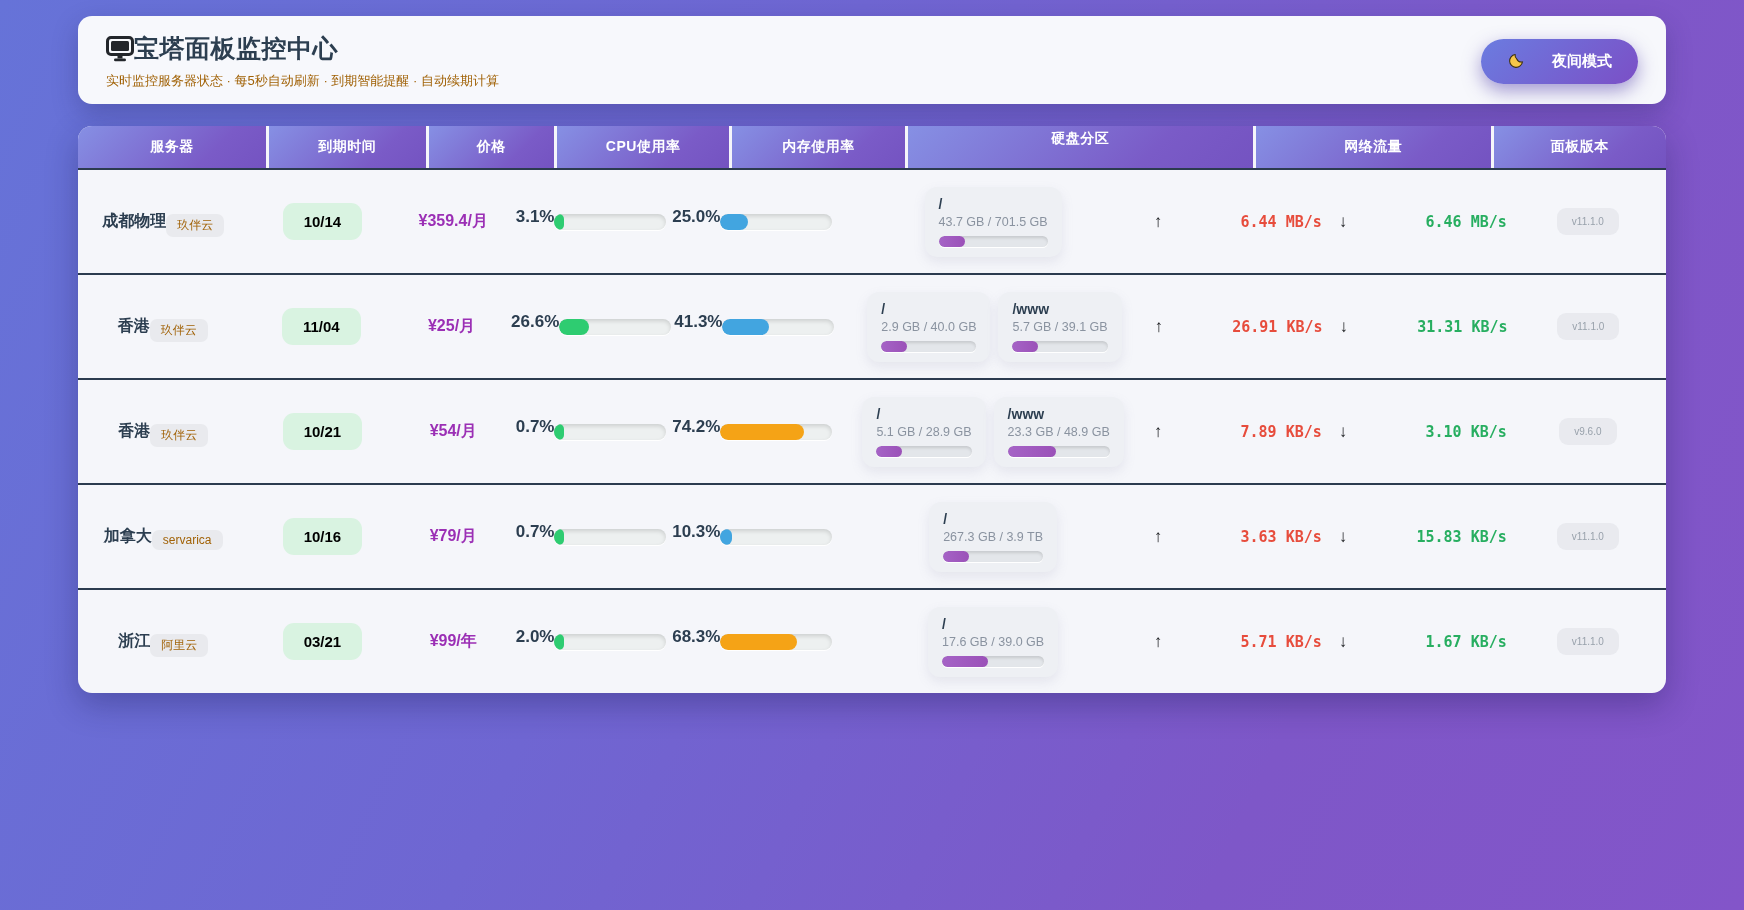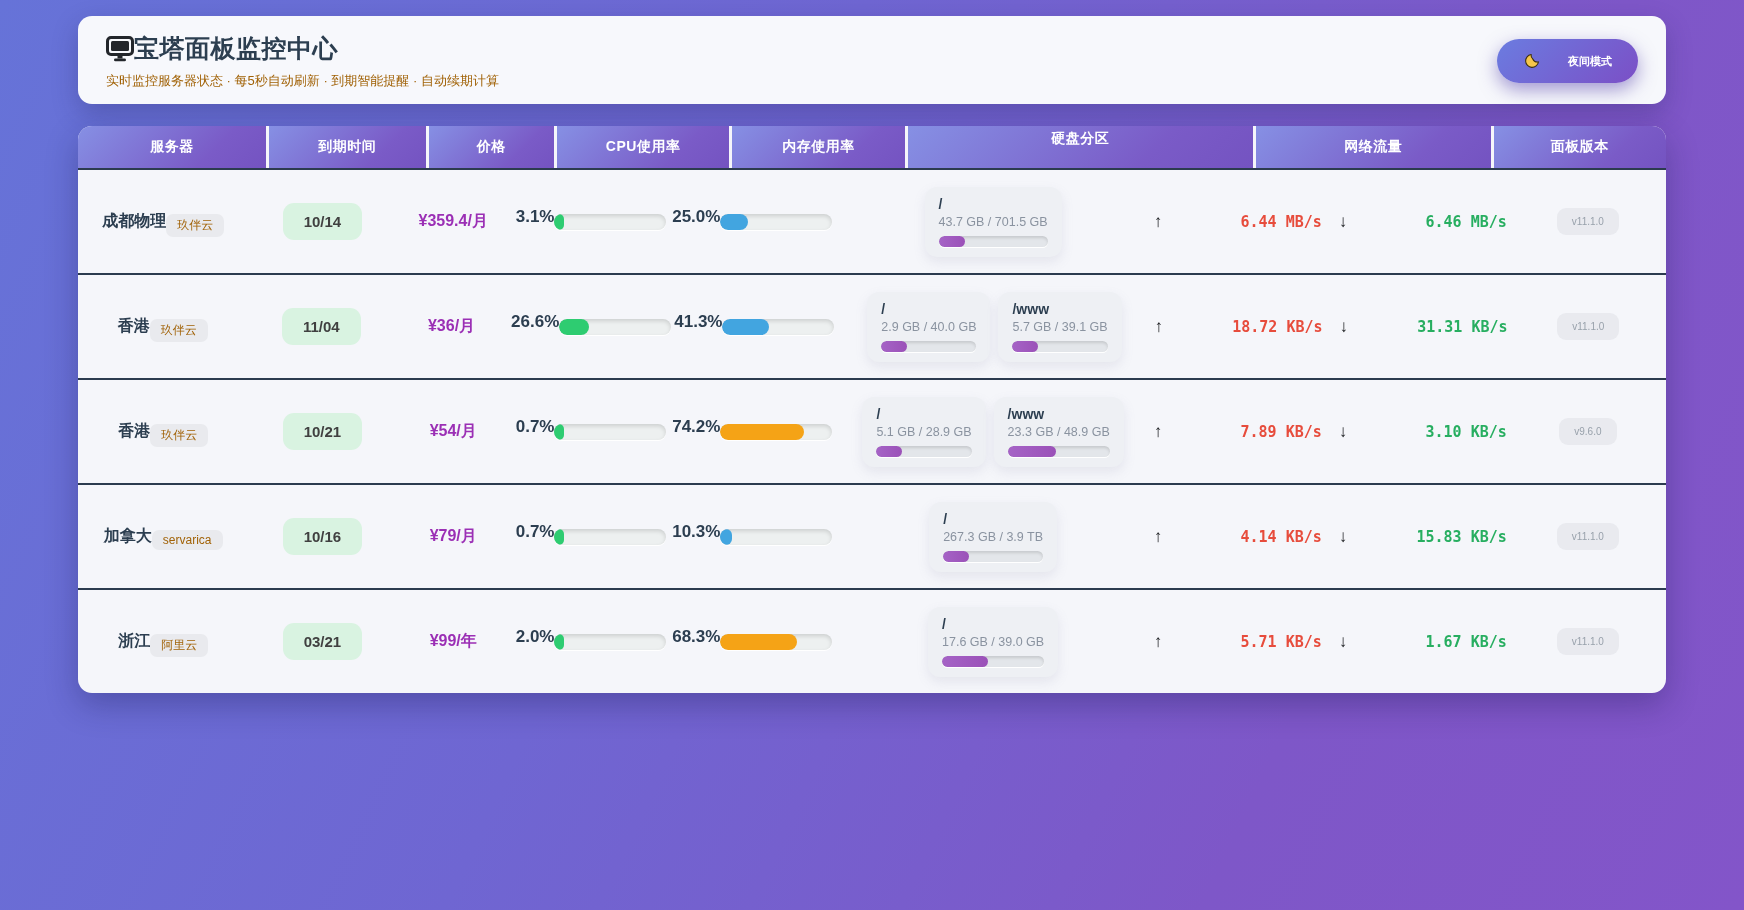--- a/index.html
+++ b/index.html
@@ -15,21 +15,21 @@
     background:#f7f8fc; border-radius:14px; padding:16px 28px 14px;
     display:flex; justify-content:space-between; align-items:center;
     box-shadow:0 10px 26px rgba(35,35,95,.28); margin-bottom:22px; height:88px;
   }
   .title-row { display:flex; align-items:center; }
   .page-title { font-size:25px; font-weight:bold; color:#2c3e50; letter-spacing:.5px; }
   .subtitle { margin-top:7px; font-size:13px; color:#a16207; }
   .night-btn {
     display:flex; align-items:center; gap:27px; border:none; cursor:pointer;
     background:linear-gradient(135deg,#6b7ce0 0%, #7b4fc6 100%);
-    color:#fff; font-weight:bold; font-size:11px; font-family:inherit;
+    color:#fff; font-weight:bold; font-size:15px; font-family:inherit;
     padding:13px 26px; border-radius:999px;
     box-shadow:0 7px 18px rgba(80,60,170,.5);
   }
 
   
   .table-card {
     background:#f5f6fa; border-radius:14px; overflow:hidden;
     box-shadow:0 12px 32px rgba(25,25,80,.32);
   }
   .thead { display:flex; gap:3px; }
@@ -54,21 +54,21 @@
   .c-version { flex:0 1 11%; }
 
   
   .server-name { font-size:16px; font-weight:bold; color:#2c3e50; }
   .server-tag {
     margin-top:7px; background:#e9eaee; color:#a16207; font-size:12px;
     padding:3px 11px; border-radius:7px;
   }
   
   .expiry-badge {
-    background:#d9f3e1; color:#404040; font-weight:bold; font-size:15px;
+    background:#d9f3e1; color:#000000; font-weight:bold; font-size:15px;
     padding:10px 21px; border-radius:11px;
   }
   
   .price { color:#9b2fb5; font-weight:bold; font-size:16px; }
 
   
   .pct-label { font-size:17px; font-weight:bold; color:#2c3e50; margin-bottom:9px; }
   .meter {
     width:112px; height:16px; border-radius:8px; background:#edf0f0;
     box-shadow:inset 0 2px 4px rgba(0,0,0,.14), 0 1px 0 #fff; overflow:hidden;
@@ -198,21 +198,21 @@
 
     <div class="tr">
       <div class="td c-server">
         <div class="server-name">香港</div>
         <div class="server-tag">玖伴云</div>
       </div>
       <div class="td c-expiry">
           <span class="expiry-badge">11/04</span>
         </div>
       <div class="td c-price">
-          <span class="price">¥36/月</span>
+          <span class="price">¥25/月</span>
         </div>
       <div class="td c-cpu">
         <div class="pct-label">26.6%</div>
         <div class="meter">
             <div class="meter-fill" style="width: 26.6%; background: rgb(46, 204, 113);"></div>
           </div>
       </div>
       <div class="td c-mem">
         <div class="pct-label">41.3%</div>
         <div class="meter">
@@ -231,21 +231,21 @@
           <div class="disk-name">/www</div>
           <div class="disk-usage">5.7 GB / 39.1 GB</div>
           <div class="disk-meter">
               <div class="disk-fill" style="width: 14.6%;"></div>
             </div>
         </div>
       </div>
       <div class="td c-net">
         <div class="net-line">
             <span class="net-arrow">↑</span>
-            <span class="net-value net-up">18.72 KB/s</span>
+            <span class="net-value net-up">26.91 KB/s</span>
           </div>
         <div class="net-line">
             <span class="net-arrow">↓</span>
             <span class="net-value net-down">31.31 KB/s</span>
           </div>
       </div>
       <div class="td c-version">
           <span class="version-badge">v11.1.0</span>
         </div>
     </div>
@@ -332,21 +332,21 @@
           <div class="disk-name">/</div>
           <div class="disk-usage">267.3 GB / 3.9 TB</div>
           <div class="disk-meter">
               <div class="disk-fill" style="width: 6.7%;"></div>
             </div>
         </div>
       </div>
       <div class="td c-net">
         <div class="net-line">
             <span class="net-arrow">↑</span>
-            <span class="net-value net-up">4.14 KB/s</span>
+            <span class="net-value net-up">3.63 KB/s</span>
           </div>
         <div class="net-line">
             <span class="net-arrow">↓</span>
             <span class="net-value net-down">15.83 KB/s</span>
           </div>
       </div>
       <div class="td c-version">
           <span class="version-badge">v11.1.0</span>
         </div>
     </div>

